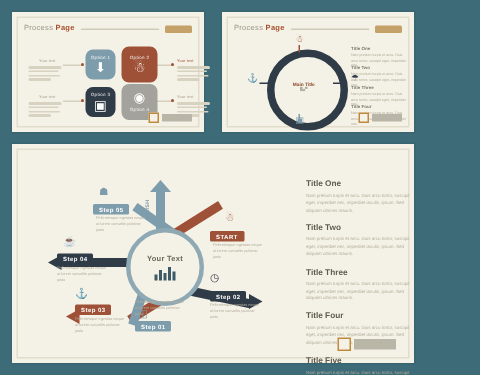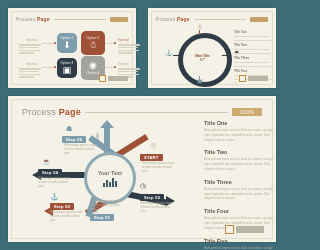--- a/index.html
+++ b/index.html
@@ -204,28 +204,20 @@
 
     <div class="footer">
       <div class="sq"></div>
       <div class="bar"></div>
     </div>
   </div>
 
   <div class="slide" id="slide-b">
     <div class="slide-inner-border"></div>
 
-    <div class="hdr">
-      <div class="hdr-title">
-        <span>Process</span>
-        <b>Page</b>
-      </div>
-      <div class="hdr-rule"></div>
-      <div class="hdr-badge">100%</div>
-    </div>
 
     <div class="wheel">
 
       <div style="position:absolute;left:86px;top:40px;width:46px;height:6px;background:#9e5137;
                   transform-origin:0 50%;transform:rotate(-32deg);"></div>
 
       <div style="position:absolute;left:82px;top:8px;width:6px;height:34px;background:#7e9dac;"></div>
       <div style="position:absolute;left:78px;top:2px;width:0;height:0;border-left:7px solid transparent;
                   border-right:7px solid transparent;border-bottom:8px solid #7e9dac;"></div>
 

